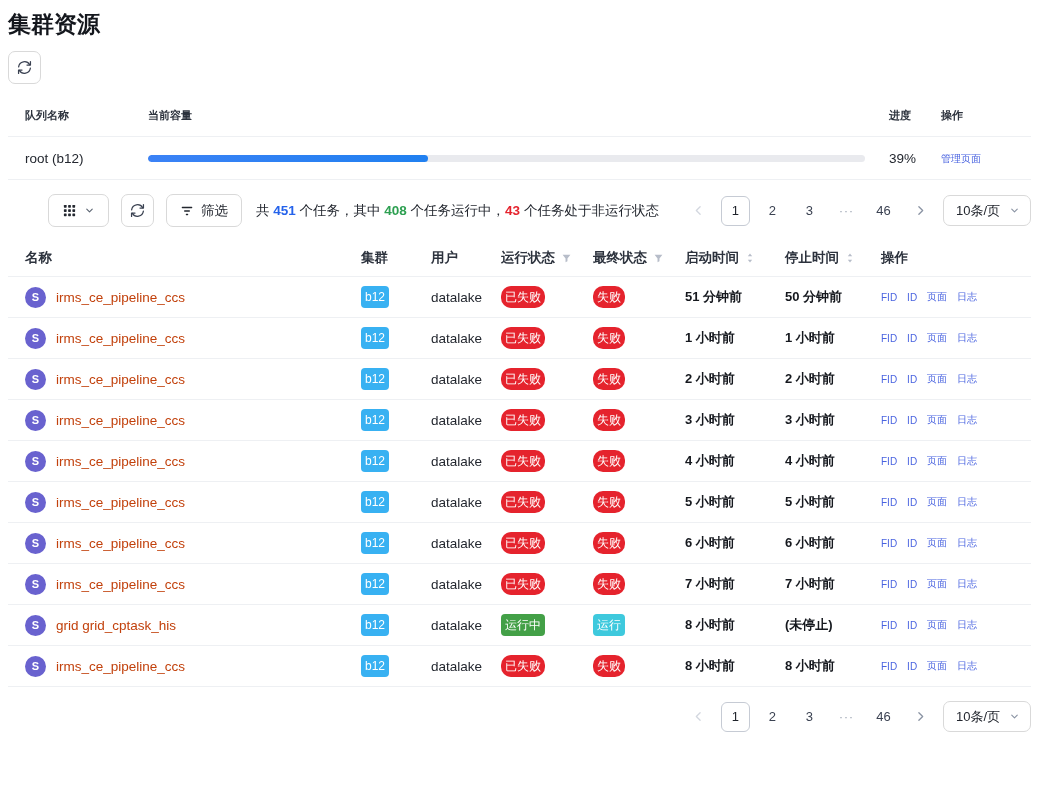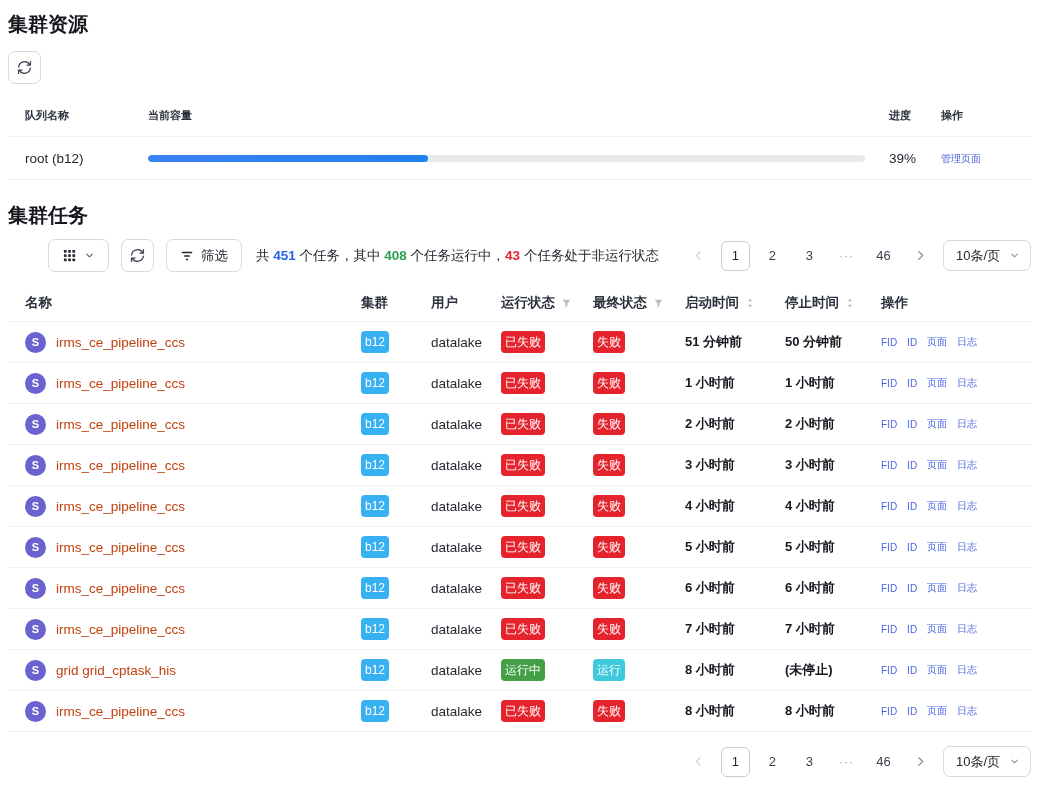--- a/index.html
+++ b/index.html
@@ -4,21 +4,21 @@
 <style>
   * { box-sizing: border-box; }
   html, body { margin: 0; padding: 0; background: #fff; }
   body {
     font-family: "Liberation Sans", "DejaVu Sans", sans-serif;
     color: #23272f;
     -webkit-font-smoothing: antialiased;
   }
   .page { width: 1039px; height: 790px; padding: 14px 8px 0; overflow: hidden; background: #fff; }
 
-  .section-title { font-size: 20px; font-weight: 700; color: #14171d; margin: 0; line-height: 20px; }
+  .section-title { font-size: 23px; font-weight: 700; color: #14171d; margin: 0; line-height: 20px; }
 
   
   .icon-btn {
     display: inline-flex; align-items: center; justify-content: center;
     width: 33px; height: 33px; border: 1px solid #d9d9d9; border-radius: 7px;
     background: #fff; color: #3b4252; cursor: pointer; padding: 0;
   }
   .btn {
     display: inline-flex; align-items: center; gap: 7px; height: 33px; padding: 0 13px;
     border: 1px solid #d9d9d9; border-radius: 7px; background: #fff;
@@ -93,21 +93,21 @@
     display: inline-flex; align-items: center; justify-content: center; flex: 0 0 21px;
   }
   .task-name { color: #c2410c; }
 
   .badge {
     display: inline-flex; align-items: center; justify-content: center; height: 22px;
     padding: 0 4px; border-radius: 4px; color: #fff; font-size: 12px; line-height: 1;
     white-space: nowrap;
   }
   .badge-cluster { background: var(--badge-cluster, #38b1f2); }
-  .st[data-type="error"] { background: var(--badge-error, #e5232d); }
+  .st[data-type="error"] { background: var(--badge-error, #e5232d); border-radius: 10px; }
   .st[data-type="success"] { background: var(--badge-success, #43a047); }
   .st[data-type="processing"] { background: var(--badge-processing, #3ec9dd); }
 
   .time { font-weight: 700; font-size: 13px; color: #15181e; }
 
   .bottom-bar { display: flex; justify-content: flex-end; margin-top: 14px; }
 
   svg { display: block; }
 </style>
 </head>
@@ -144,21 +144,20 @@
           <div class="fill" data-pct="39"></div>
         </div>
       </div>
       <div class="c-progress">39%</div>
       <div class="c-action">
         <a class="link">管理页面</a>
       </div>
     </div>
   </div>
 
-  <h2 class="section-title tasks-title">集群任务</h2>
 
   <div class="toolbar">
     <button class="btn">
       <span>
         <svg viewBox="0 0 24 24" width="15" height="15" fill="currentColor">
           <rect x="3" y="3" width="4.4" height="4.4" rx="1"></rect>
             <rect x="9.8" y="3" width="4.4" height="4.4" rx="1"></rect>
             <rect x="16.6" y="3" width="4.4" height="4.4" rx="1"></rect>
           <rect x="3" y="9.8" width="4.4" height="4.4" rx="1"></rect>
             <rect x="9.8" y="9.8" width="4.4" height="4.4" rx="1"></rect>

